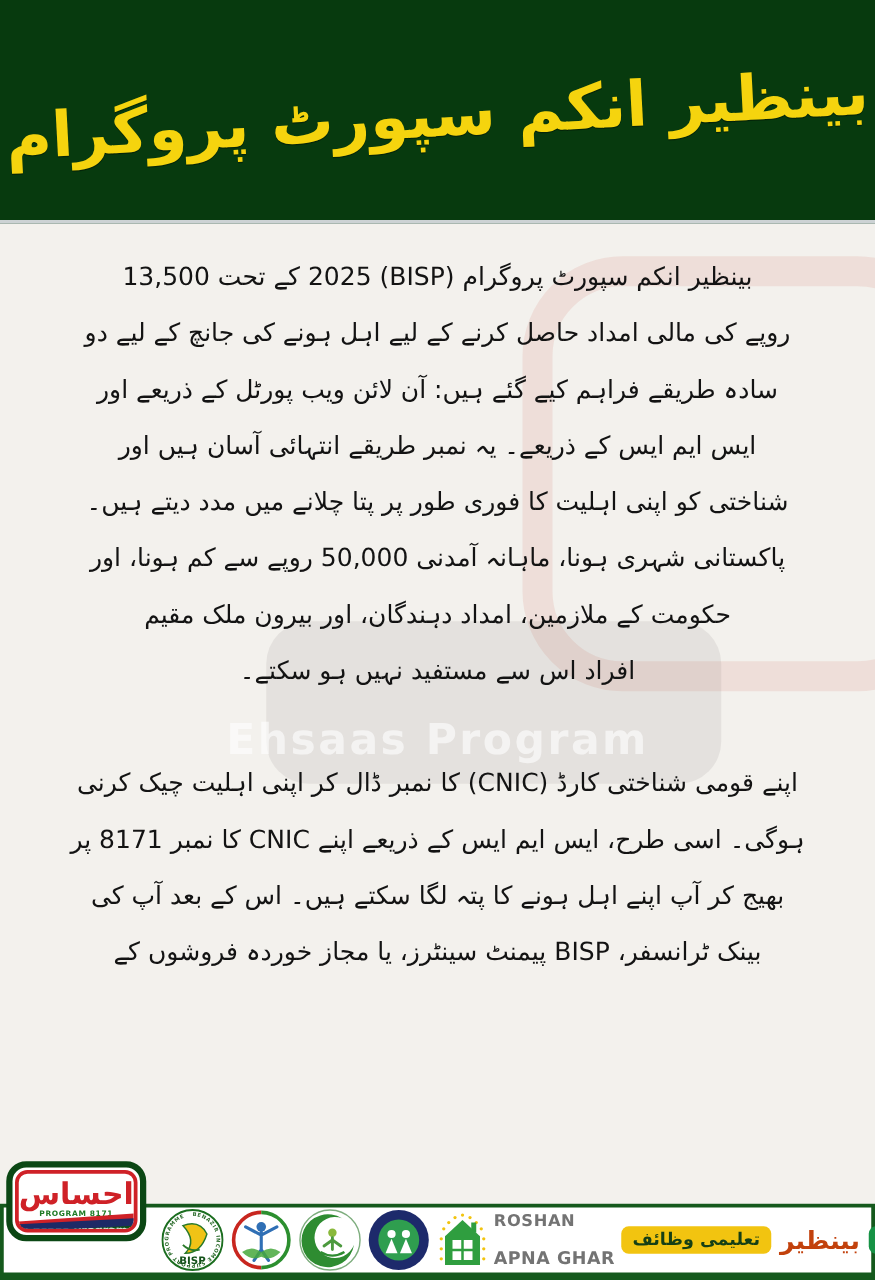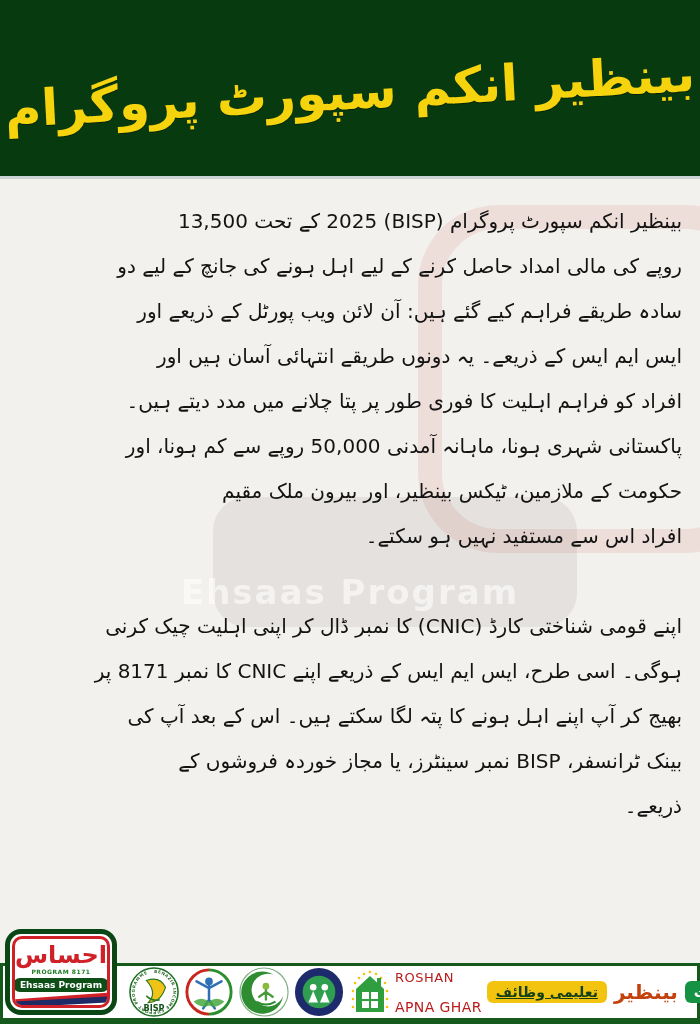--- a/index.html
+++ b/index.html
@@ -31,58 +31,58 @@
   }
   .wm-text{
     position:absolute;left:0;width:700px;top:572px;text-align:center;
     color:rgba(255,255,255,.6);font-size:34px;font-weight:bold;
     letter-spacing:2px;z-index:0;
   }
 
   
   .article{
     position:absolute;left:18px;top:199px;width:664px;z-index:1;
-    direction:rtl;color:#131313;
+    direction:rtl;text-align:center;color:#131313;
   }
   .para{margin:0;}
   .para + .para{margin-top:45px;}
   .line{
     display:block;font-size:20px;line-height:45px;white-space:nowrap;
     font-weight:500;
   }
 
   
   .footer{
     position:absolute;left:0;bottom:0;width:700px;height:61px;
     box-sizing:border-box;background:#ffffff;
     border:3px solid #15591d;border-bottom-width:6px;
     display:flex;align-items:center;gap:5px;
     padding-left:126px;padding-right:8px;z-index:3;
   }
   .clogo{width:50px;height:50px;flex:0 0 auto;}
   .house-wrap{display:flex;align-items:center;gap:4px;flex:0 0 auto;}
-  .roshan{line-height:1;color:#b91c1c;font-weight:normal;}
+  .roshan{line-height:1;color:#737373;font-weight:bold;}
   .roshan .r1{font-size:13px;letter-spacing:.5px;display:block;}
   .roshan .r2{font-size:14px;letter-spacing:.4px;display:block;margin-top:16px;}
 
   .badges{
     margin-left:auto;direction:rtl;display:flex;align-items:center;
     gap:7px;flex:0 0 auto;
   }
   .badge-prefix{color:#c2410c;font-size:20px;font-weight:bold;white-space:nowrap;}
   .badge{
     display:inline-block;border-radius:6px;padding:3px 9px;
     font-size:14px;font-weight:bold;white-space:nowrap;
   }
   .badge.green{background:#169245;color:#ffffff;}
-  .badge.yellow{background:#f2c410;color:#153f15;text-decoration:underline;}
+  .badge.yellow{background:#f2c410;color:#153f15;}
 
   
   .ehsaas{
-    position:absolute;left:5px;top:929px;width:112px;height:86px;
+    position:absolute;left:5px;top:929px;width:112px;height:64px;
     background:#ffffff;border:5px solid #0b4714;border-radius:16px;
     box-sizing:border-box;z-index:4;
   }
   .ehsaas-inner{
     position:absolute;inset:2px;border:3px solid #cf2127;border-radius:10px;
     overflow:hidden;display:flex;flex-direction:column;align-items:center;
   }
   .ehsaas-urdu{
     color:#cf2127;font-size:24px;font-weight:bold;line-height:1;
     margin-top:4px;direction:rtl;
@@ -118,32 +118,31 @@
 
   <div class="wm-ring"></div>
   <div class="wm-pill"></div>
   <div class="wm-text">Ehsaas Program</div>
 
   <div class="article">
     <div class="para">
       <span class="line">بینظیر انکم سپورٹ پروگرام (BISP) 2025 کے تحت 13,500</span>
       <span class="line">روپے کی مالی امداد حاصل کرنے کے لیے اہل ہونے کی جانچ کے لیے دو</span>
       <span class="line">سادہ طریقے فراہم کیے گئے ہیں: آن لائن ویب پورٹل کے ذریعے اور</span>
-      <span class="line">ایس ایم ایس کے ذریعے۔ یہ دونوں طریقے انتہائی آسان ہیں اور</span>
-      <span class="line">افراد کو فراہم اہلیت کا فوری طور پر پتا چلانے میں مدد دیتے ہیں۔</span>
+      <span class="line">ایس ایم ایس کے ذریعے۔ یہ نمبر طریقے انتہائی آسان ہیں اور</span>
+      <span class="line">شناختی کو اپنی اہلیت کا فوری طور پر پتا چلانے میں مدد دیتے ہیں۔</span>
       <span class="line">پاکستانی شہری ہونا، ماہانہ آمدنی 50,000 روپے سے کم ہونا، اور</span>
-      <span class="line">حکومت کے ملازمین، ٹیکس بینظیر، اور بیرون ملک مقیم</span>
+      <span class="line">حکومت کے ملازمین، امداد دہندگان، اور بیرون ملک مقیم</span>
       <span class="line">افراد اس سے مستفید نہیں ہو سکتے۔</span>
     </div>
     <div class="para">
       <span class="line">اپنے قومی شناختی کارڈ (CNIC) کا نمبر ڈال کر اپنی اہلیت چیک کرنی</span>
       <span class="line">ہوگی۔ اسی طرح، ایس ایم ایس کے ذریعے اپنے CNIC کا نمبر 8171 پر</span>
       <span class="line">بھیج کر آپ اپنے اہل ہونے کا پتہ لگا سکتے ہیں۔ اس کے بعد آپ کی</span>
-      <span class="line">بینک ٹرانسفر، BISP نمبر سینٹرز، یا مجاز خوردہ فروشوں کے</span>
-      <span class="line">ذریعے۔</span>
+      <span class="line">بینک ٹرانسفر، BISP پیمنٹ سینٹرز، یا مجاز خوردہ فروشوں کے</span>
     </div>
   </div>
 
   <div class="ehsaas">
     <div class="ehsaas-inner">
       <div class="ehsaas-urdu">احساس</div>
       <div class="ehsaas-prog">PROGRAM 8171</div>
       <div class="ehsaas-pill">Ehsaas Program</div>
       <div class="ehsaas-ribbon">
         <div class="red"></div>

